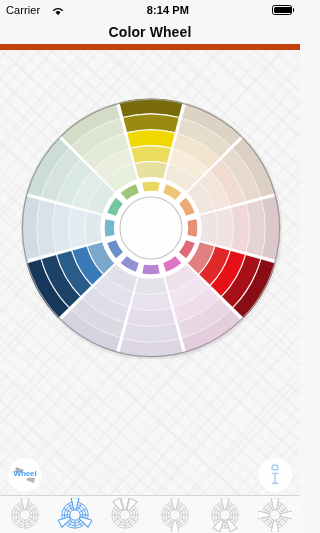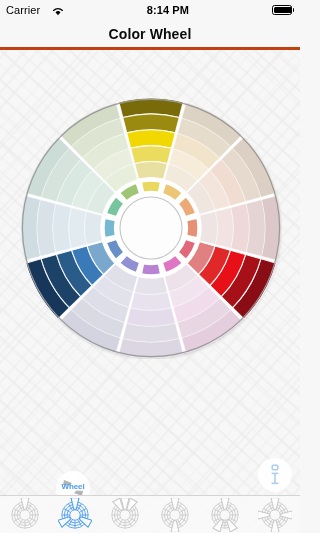--- a/index.html
+++ b/index.html
@@ -36,21 +36,21 @@
     position:relative; background:#fff;
   }
   .batt-fill { position:absolute; left:1px; top:1px; bottom:1px; background:#000; border-radius:1.5px; }
   .batt-cap { width:1.5px; height:4px; background:#000; border-radius:0 1px 1px 0; margin-left:1px; }
 
   
   #nav-bar {
     position:relative; z-index:10;
     height:30px; background:#f7f7f7;
     display:flex; align-items:center; justify-content:center;
-    border-bottom:3px solid #c2410c;
+    border-bottom:6px solid #c2410c;
   }
   #page-title { font-size:14px; font-weight:bold; color:#0a0a0a; letter-spacing:.1px; }
 
   
   #wheel-stage {
     position:absolute; left:0; top:51px; width:300px; height:404px;
     z-index:8;
   }
   #wheel-svg { position:absolute; left:20px; top:46px; }
 
@@ -61,21 +61,21 @@
   }
   #scheme-name {
     position:absolute; left:0; right:0; text-align:center;
     font-size:11px; color:#222; letter-spacing:.1px;
   }
   .round-btn {
     position:absolute; width:34px; height:34px; border-radius:50%;
     background:rgba(255,255,255,.92);
     display:flex; align-items:center; justify-content:center;
   }
-  #wheel-button { left:8px; top:16px;margin-left:48px; }
+  #wheel-button { left:8px; top:3px; }
   #info-button  { right:8px; top:3px; }
   #wheel-btn-label {
     position:absolute; left:0; right:0; top:11px; text-align:center;
     font-size:8px; font-weight:bold; color:#4a9bf0; letter-spacing:-.1px;
   }
 
   #tab-bar {
     position:absolute; left:0; bottom:0; width:300px; height:38px;
     z-index:14; background:rgba(248,248,248,.92);
     border-top:1px solid #d4d4d4;

